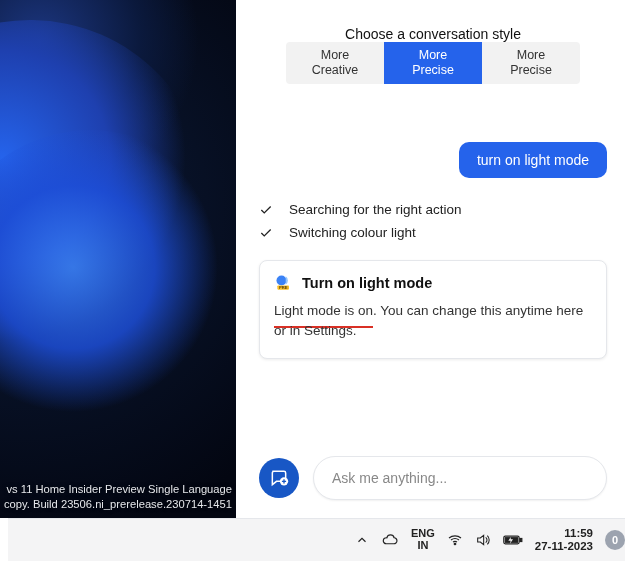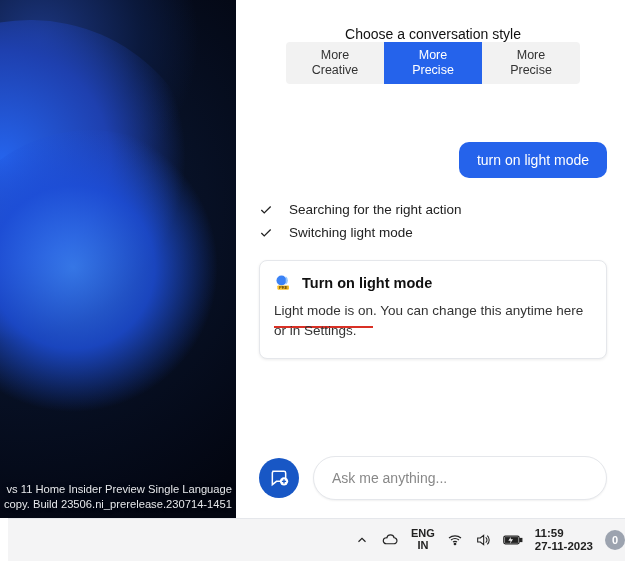--- a/index.html
+++ b/index.html
@@ -29,21 +29,21 @@
   .card-title { font-weight:600; font-size:14.5px; color:#111; }
   .card-body { font-size:13.5px; color:#333; line-height:1.5; }
   .underline-red { border-bottom:2px solid #d93025; padding-bottom:8px; }
   .composer { position:absolute; left:18px; right:18px; bottom:18px; display:flex; align-items:center; gap:14px; }
   .compose-btn { width:40px; height:40px; border-radius:50%; background:#1857c5; display:flex; align-items:center; justify-content:center; cursor:pointer; }
   .compose-input { flex:1; height:44px; border:1px solid #e5e7eb; border-radius:24px; padding:0 18px; font-size:14px; color:#701a75; outline:none; box-shadow:0 1px 2px rgba(0,0,0,.06); }
   .compose-input::placeholder { color:#888; }
   .taskbar { position:absolute; left:8px; bottom:0; width:625px; height:43px; background:#f4f4f5; border-top:1px solid #e5e7eb; display:flex; align-items:center; justify-content:flex-end; padding-right:8px; gap:12px; font-size:12px; color:#222;font-weight:bold; }
   .tray-icon { display:flex; align-items:center; justify-content:center; cursor:pointer; }
   .lang { display:flex; flex-direction:column; align-items:center; line-height:1.05; font-size:11px; cursor:pointer; }
-  .clock { display:flex; flex-direction:column; align-items:flex-start; line-height:1.15; font-size:11.5px; cursor:pointer; }
+  .clock { display:flex; flex-direction:column; align-items:flex-end; line-height:1.15; font-size:11.5px; cursor:pointer; }
   .notif { width:20px; height:20px; border-radius:50%; background:#9ca3af; color:#fff; display:flex; align-items:center; justify-content:center; font-size:11px; cursor:pointer; }
 </style>
 </head>
 <body>
 
 <div class="desktop">
   <div class="swirl s3"></div>
   <div class="swirl s1"></div>
   <div class="swirl s2"></div>
   <div class="watermark">
@@ -79,21 +79,21 @@
       <div class="line">
         <svg class="check" viewBox="0 0 24 24" fill="none" stroke="#222" stroke-width="2.2">
             <polyline points="4 12 9 17 20 6"></polyline>
           </svg>
         <span>Searching for the right action</span>
       </div>
       <div class="line">
         <svg class="check" viewBox="0 0 24 24" fill="none" stroke="#222" stroke-width="2.2">
             <polyline points="4 12 9 17 20 6"></polyline>
           </svg>
-        <span>Switching light mode</span>
+        <span>Switching colour light</span>
       </div>
     </div>
 
     <div class="card">
       <div class="card-head">
         <svg class="card-icon" viewBox="0 0 24 24">
           <circle cx="9" cy="9" r="6" fill="#3b82f6"></circle>
           <path d="M14 4 A6 6 0 0 1 14 14" fill="#93c5fd"></path>
           <rect x="4" y="15" width="14" height="5" rx="1" fill="#fbbf24"></rect>
           <text x="11" y="19.2" text-anchor="middle" font-size="5" font-weight="700" fill="#5b4510">PRE</text>

